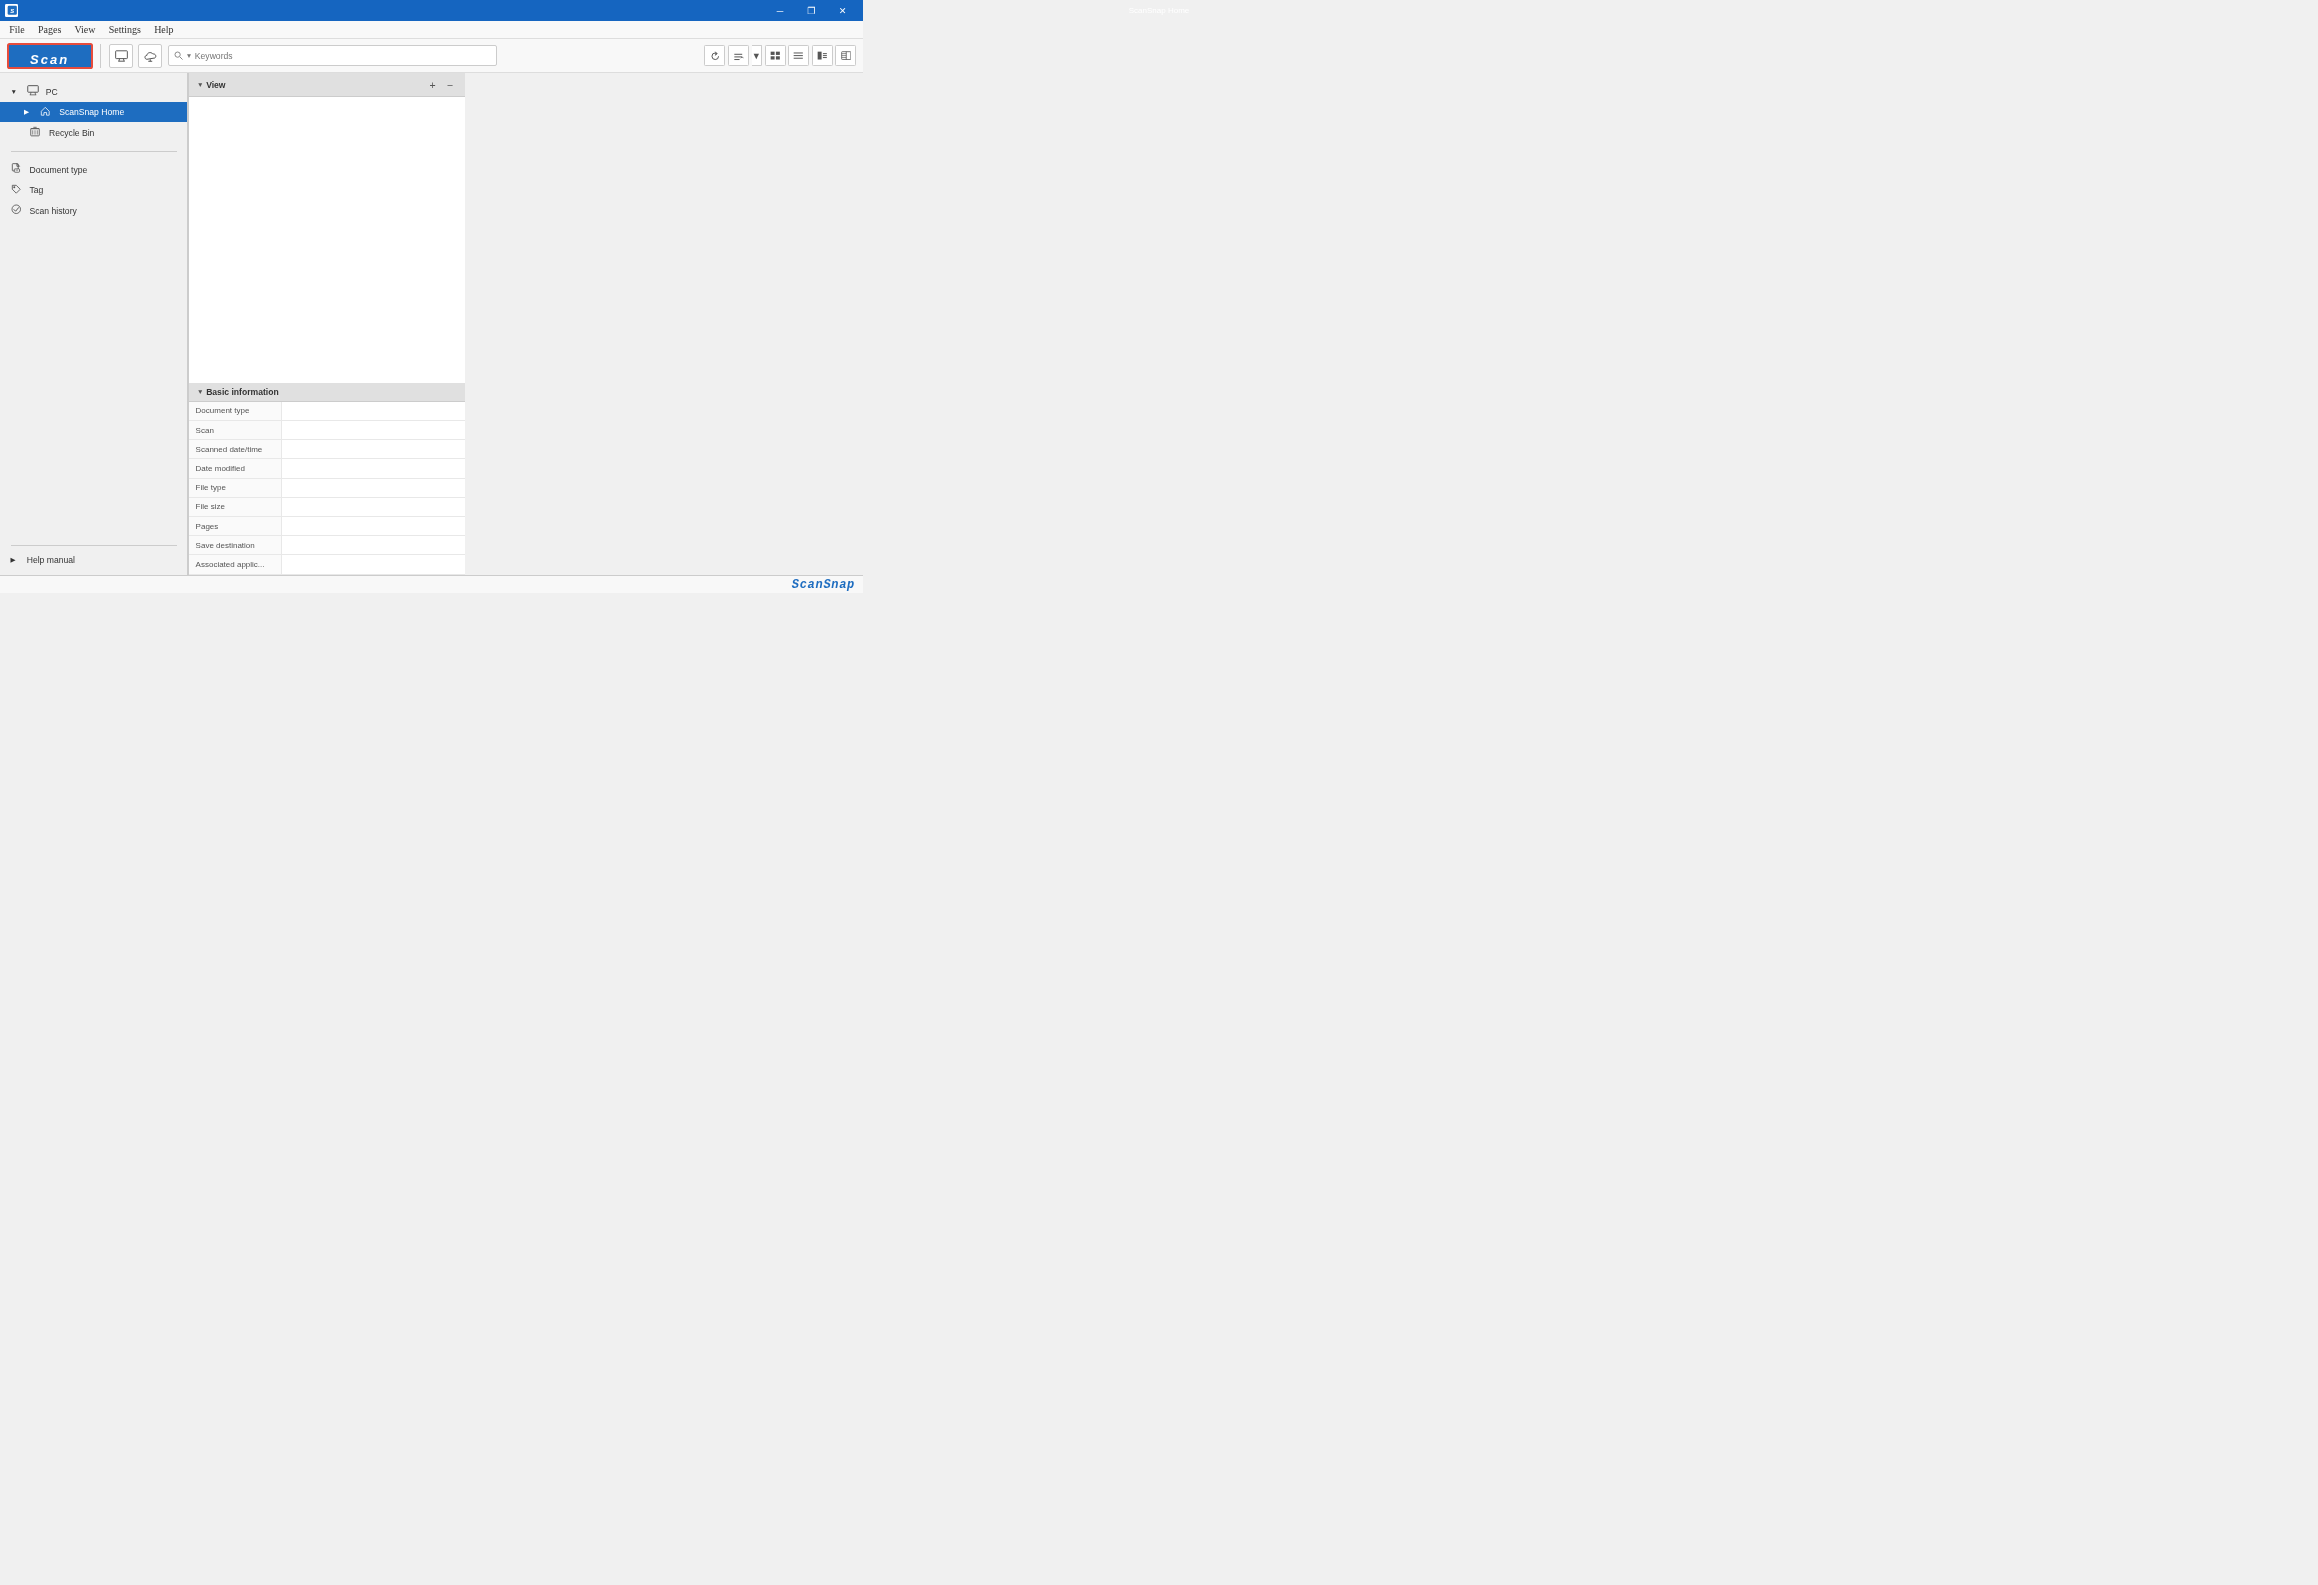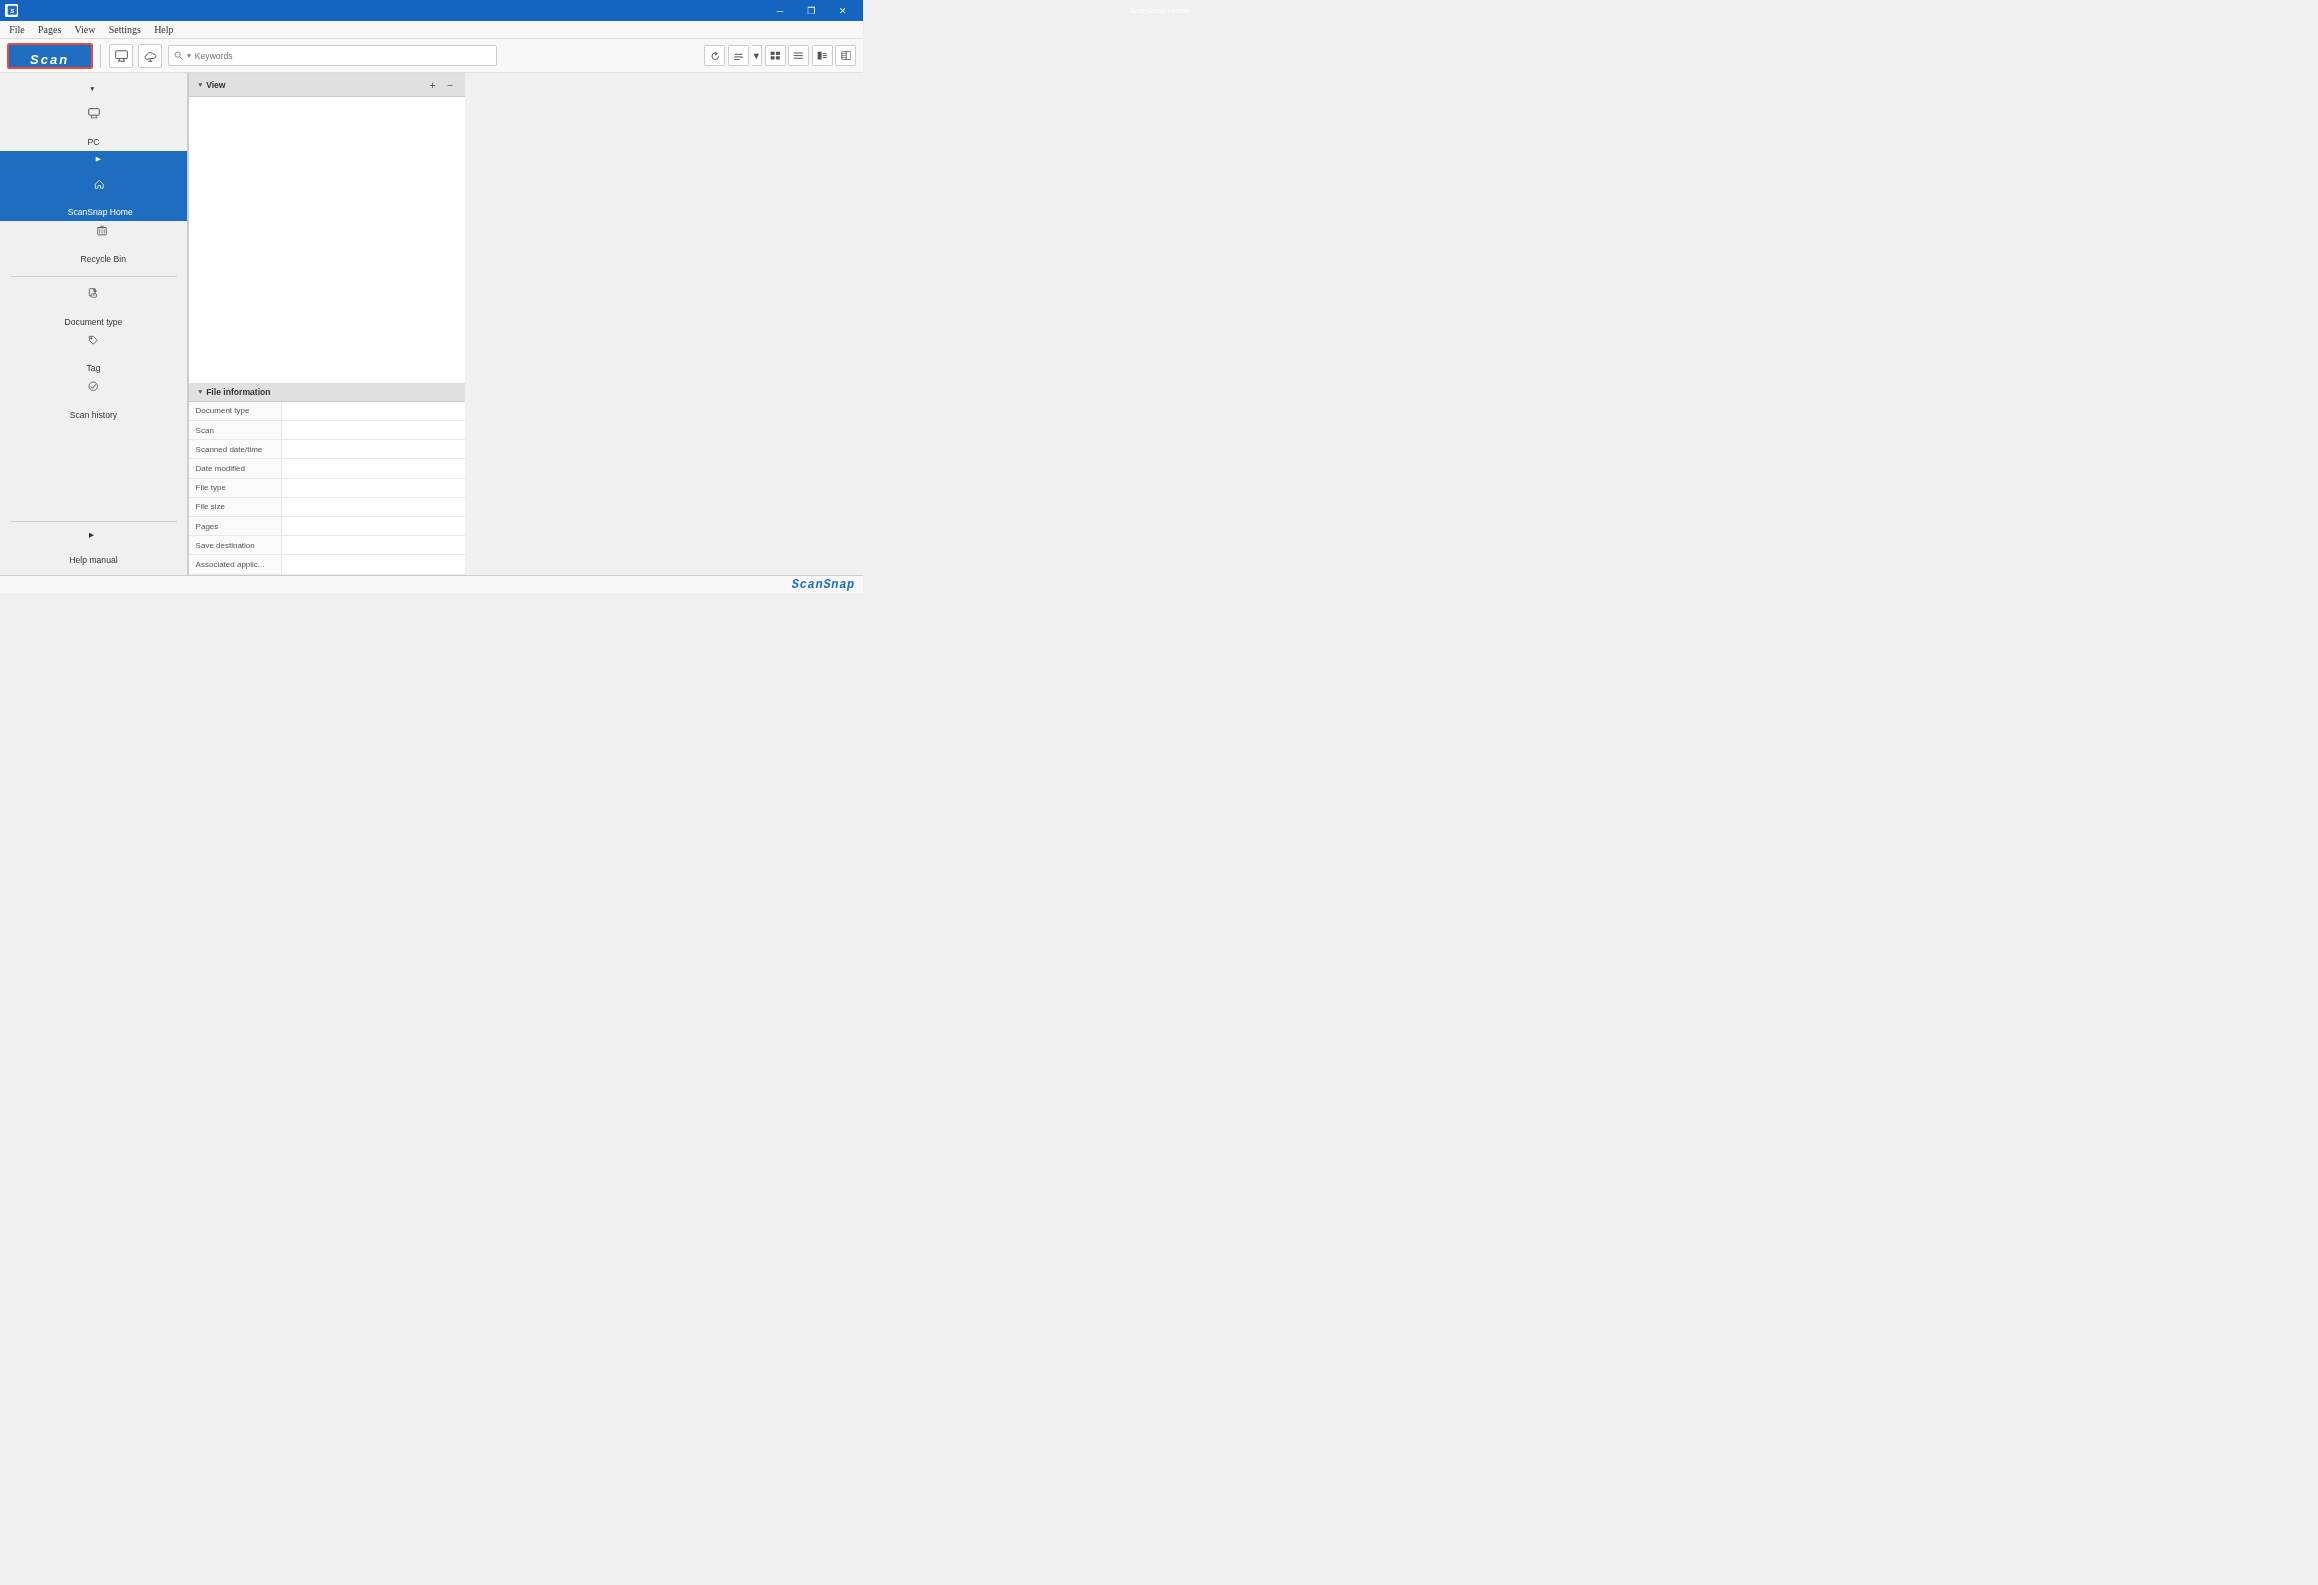--- a/index.html
+++ b/index.html
@@ -98,24 +98,24 @@
       width: 188px;
       background: #f0f0f0;
       border-right: 0.7px solid #ccc;
       display: flex;
       flex-direction: column;
       overflow-y: auto;
       padding: 5.3px 0;
     }
     .sidebar-section { padding: 2.6px 0; }
     .sidebar-item {
-      display: flex; align-items: center; gap: 16px;
+      display: flex; align-items: center; gap: 7px;
       padding: 4px 10.5px;
       cursor: pointer;
-      font-size: 8.6px; color: #333; flex-direction: column;
+      font-size: 8.6px; color: #333;
     }
     .sidebar-item.active { background: #1e6dc0; color: white; }
     .sidebar-item .icon { font-size: 10px; min-width: 12px; }
     .sidebar-item .expand-arrow { font-size: 6.6px; min-width: 9.2px; }
     .sidebar-separator { height: 0.7px; background: #ccc; margin: 5.3px 10.5px; }
 
     
     .content-area {
       flex: 1;
       background: white;
@@ -386,21 +386,21 @@
       </div>
       <div class="panel-actions">
         <button class="panel-action-btn">+</button>
         <button class="panel-action-btn">−</button>
       </div>
     </div>
     <div class="view-panel"></div>
     <div class="panel-section-header">
       <div class="panel-section-header-left">
         <span class="panel-collapse-icon">▼</span>
-        <span>File information</span>
+        <span>Basic information</span>
       </div>
     </div>
     <div>
       <table class="info-table">
         <tbody id="info-table-body">
         <tr>
               <td>Document type</td>
               <td></td>
             </tr>
             <tr>

